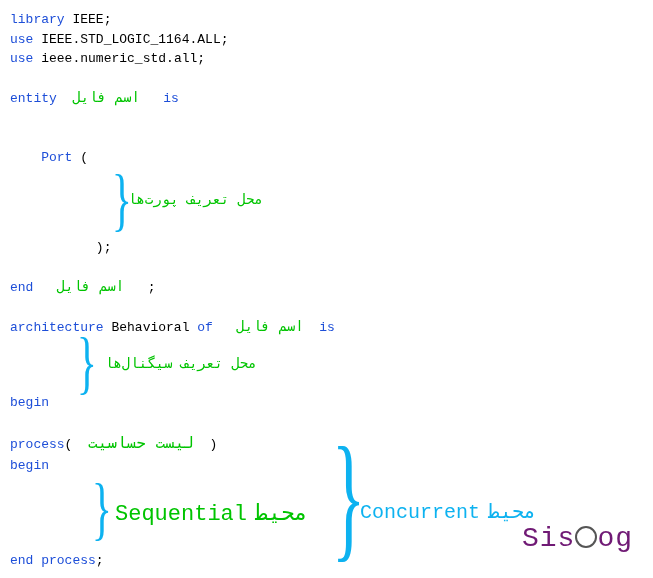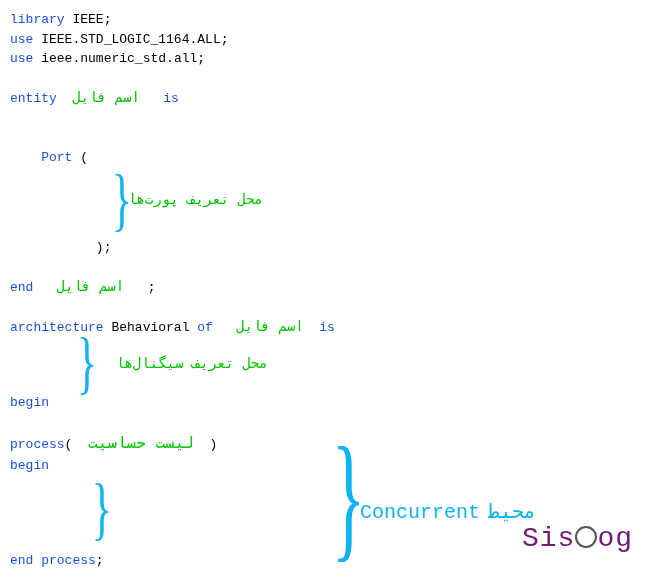--- a/index.html
+++ b/index.html
@@ -89,34 +89,38 @@
 <div class="line">&nbsp;</div>
 
 <div class="line"><span class="keyword">end</span>   <span class="green-annot">اسم فایل</span>   <span>;</span></div>
 
 <div class="line">&nbsp;</div>
 
 <div class="line"><span class="keyword">architecture</span> <span>Behavioral</span> <span class="keyword">of</span>   <span class="green-annot">اسم فایل</span>  <span class="keyword">is</span></div>
 
 <div style="position:relative;height:55px;">
   <span class="brace brace-stretch-sm abs" style="left:60px;top:25px;">}</span>
-  <span class="green-annot abs" style="left:106px;top:16px;">محل تعریف سیگنال‌ها</span>
+  <span class="green-annot abs" style="left:95px;top:16px;">محل تعریف سیگنال‌ها</span>
 </div>
 
 <div class="line"><span class="keyword">begin</span></div>
 
 <div class="line">&nbsp;</div>
 
 <div class="line"><span class="keyword">process</span><span>(</span>  <span class="green-annot" style="font-size:16px;">لیست حساسیت</span>  <span>)</span></div>
 
 <div class="line"><span class="keyword">begin</span></div>
 
 <div style="position:relative;height:75px;">
 
   <span class="brace brace-stretch-sm abs" style="left:75px;top:33px;">}</span>
+  <span class="abs" style="left:105px;top:22px;">
+    <span class="green-annot-lg">Sequential</span>
+    <span class="green-annot-lg" style="direction:rtl;unicode-bidi:bidi-override;">محیط</span>
+  </span>
 
   <span class="brace brace-stretch-lg abs" style="left:305px;top:20px;">}</span>
   <span class="abs" style="left:350px;top:22px;">
     <span class="blue-annot">Concurrent</span>
     <span class="blue-annot" style="direction:rtl;unicode-bidi:bidi-override;">محیط</span>
   </span>
 </div>
 
 <div class="line"><span class="keyword">end</span> <span class="keyword">process</span><span>;</span></div>
 

